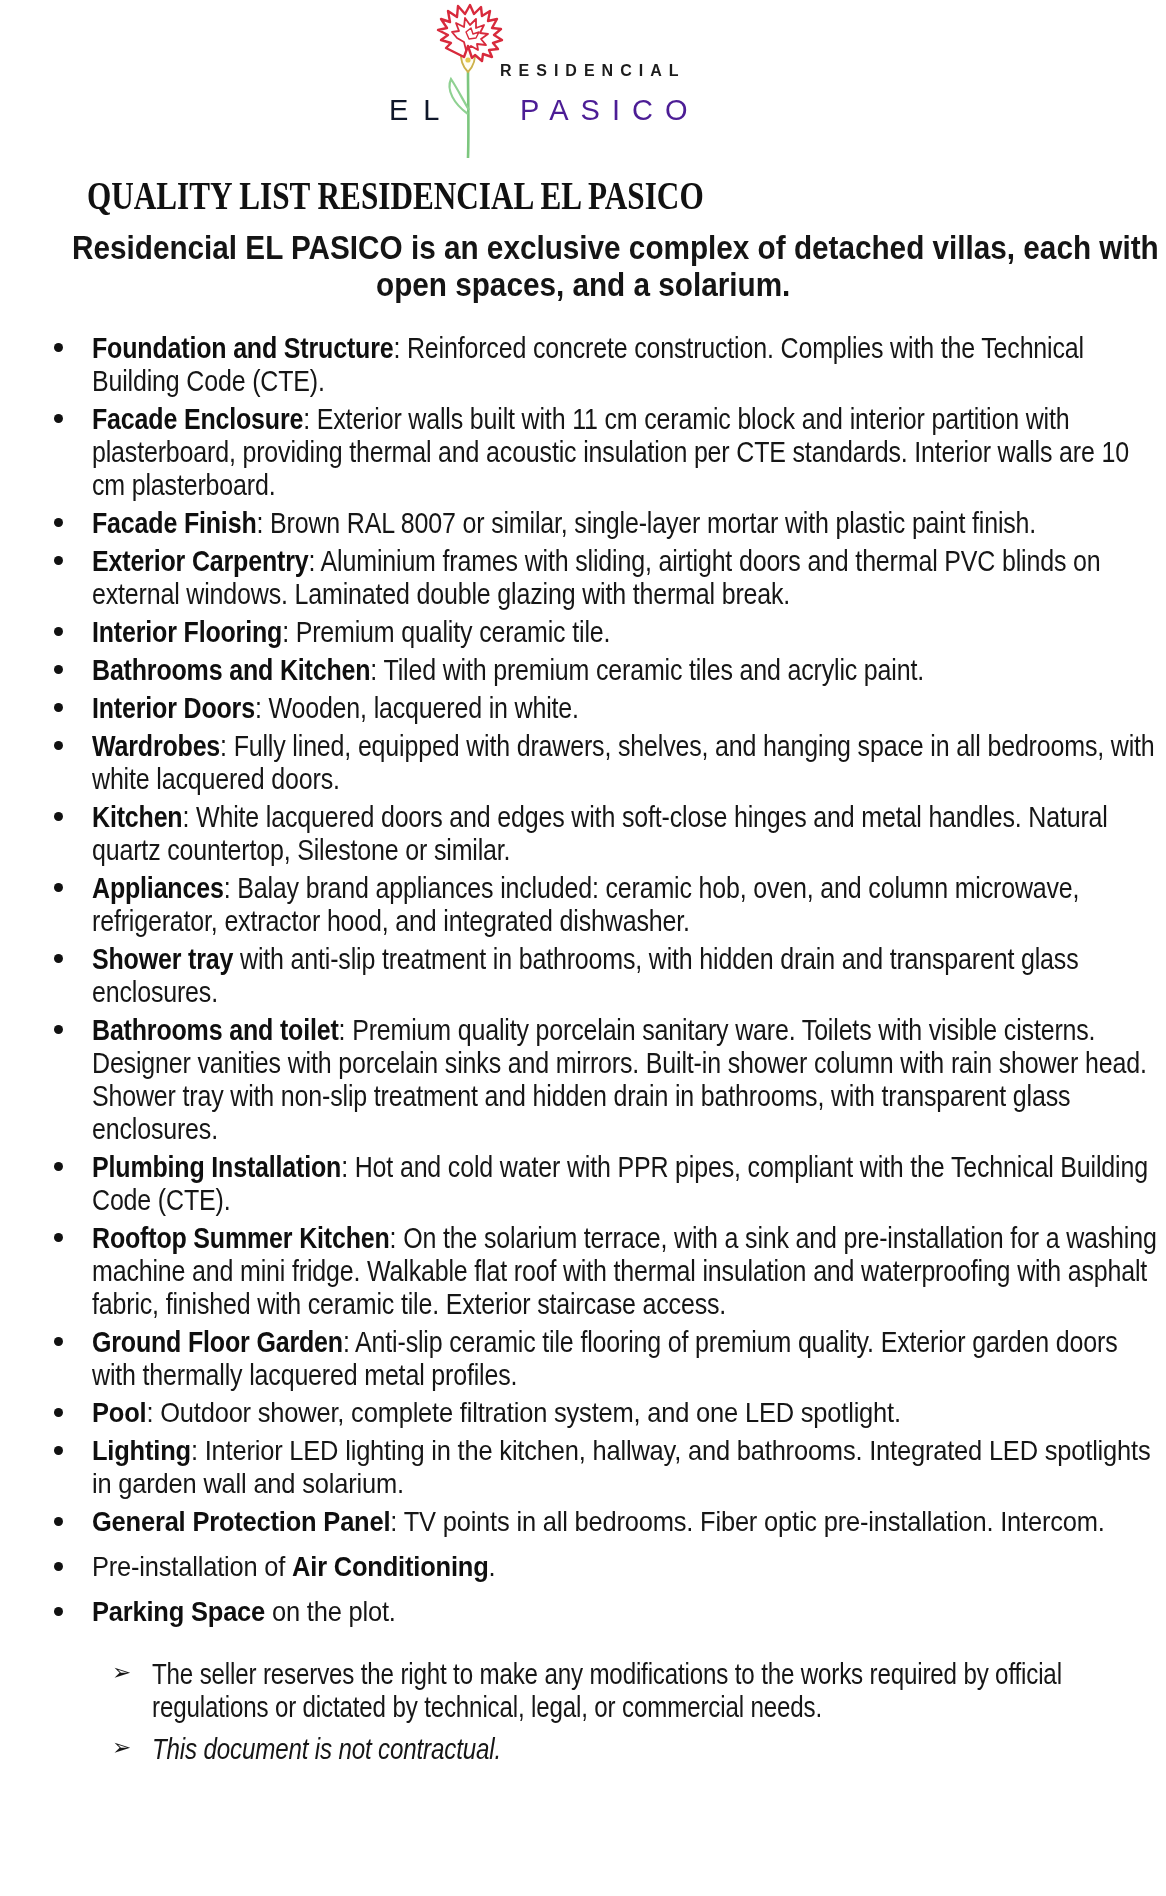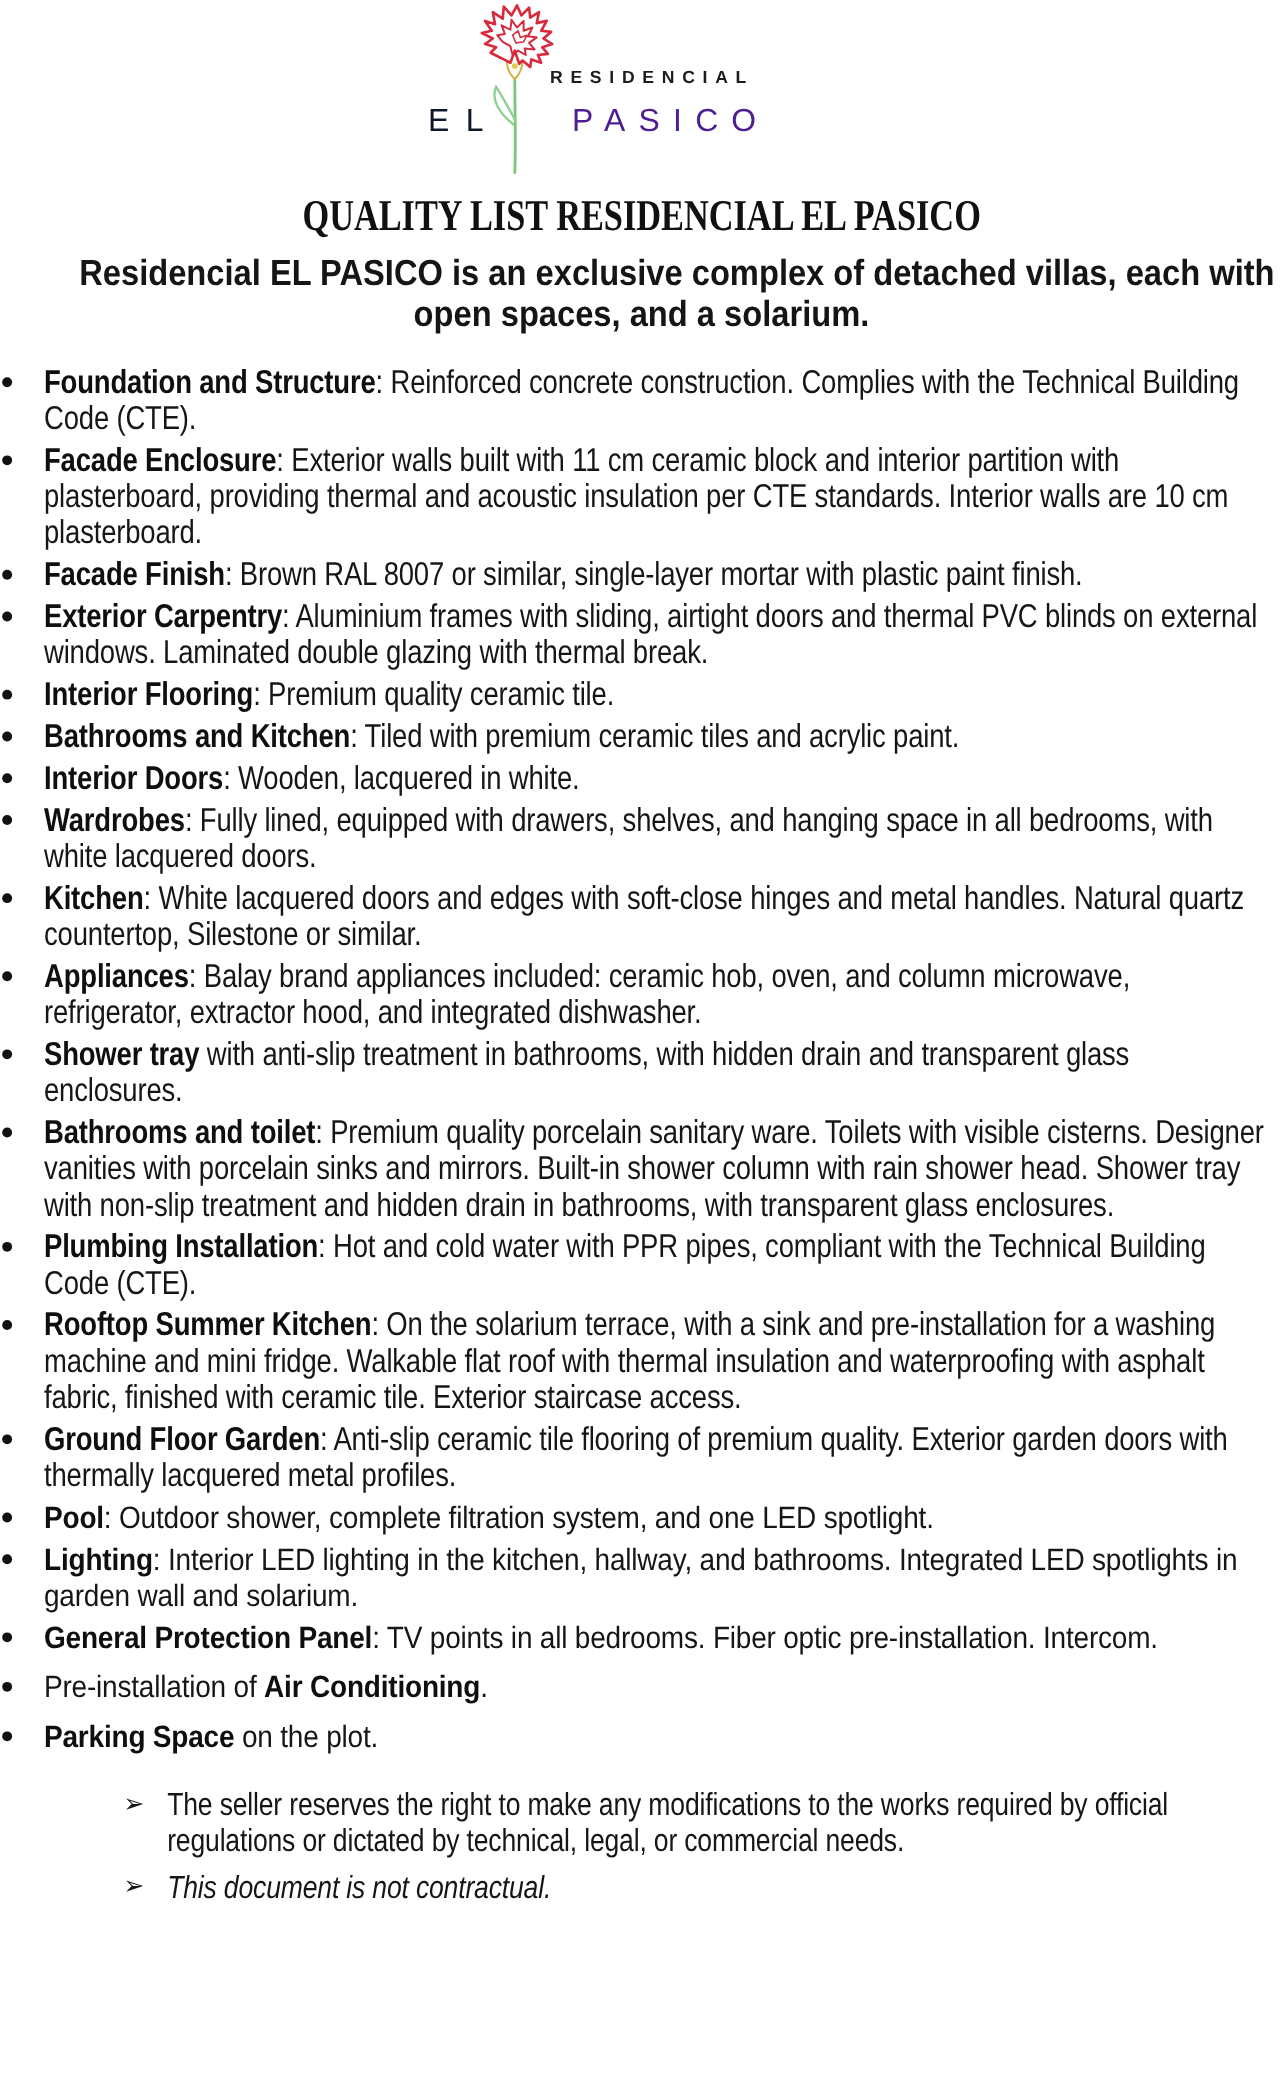--- a/index.html
+++ b/index.html
@@ -20,32 +20,32 @@
     position:absolute;left:389px;top:94px;
     font-size:29px;letter-spacing:15px;color:#0f172a;white-space:nowrap;
   }
   .brand-right{
     position:absolute;left:520px;top:94px;
     font-size:29px;letter-spacing:12px;color:#4c1d95;white-space:nowrap;
   }
 
   
   .doc-title{
-    margin-top:20px;text-align:center;white-space:nowrap;
+    margin-top:20px;text-align:left;white-space:nowrap;
     font-family:"Liberation Serif",serif;font-weight:bold;font-size:40px;color:#111;
   }
   .doc-title .squeeze{display:inline-block;transform:scaleX(0.78);transform-origin:50% 50%;}
 
   
   .intro{margin-top:10px;text-align:center;font-weight:bold;font-size:33px;line-height:37px;color:#151515;}
   .intro .line{white-space:nowrap;}
   .intro .squeeze{display:inline-block;transform:scaleX(0.9);transform-origin:50% 50%;}
 
   
-  ul.quality-list{list-style:none;margin:28px 0 0 0;padding:0 8px 0 40px;}
+  ul.quality-list{list-style:none;margin:28px 0 0 0;padding:0 8px 0 92px;}
   ul.quality-list li{position:relative;margin:0 0 5px 0;}
   ul.quality-list li.gap{margin-top:12px;}
   .dot{position:absolute;left:-38px;top:12px;width:9px;height:9px;border-radius:50%;background:#111;}
   .txt{display:block;}
   .txt.narrow{
     font-size:30px;line-height:33px;width:120%;
     transform:scaleX(0.833);transform-origin:0 0;letter-spacing:-0.2px;
   }
   .txt.modern{
     font-size:28px;line-height:33px;width:110%;

